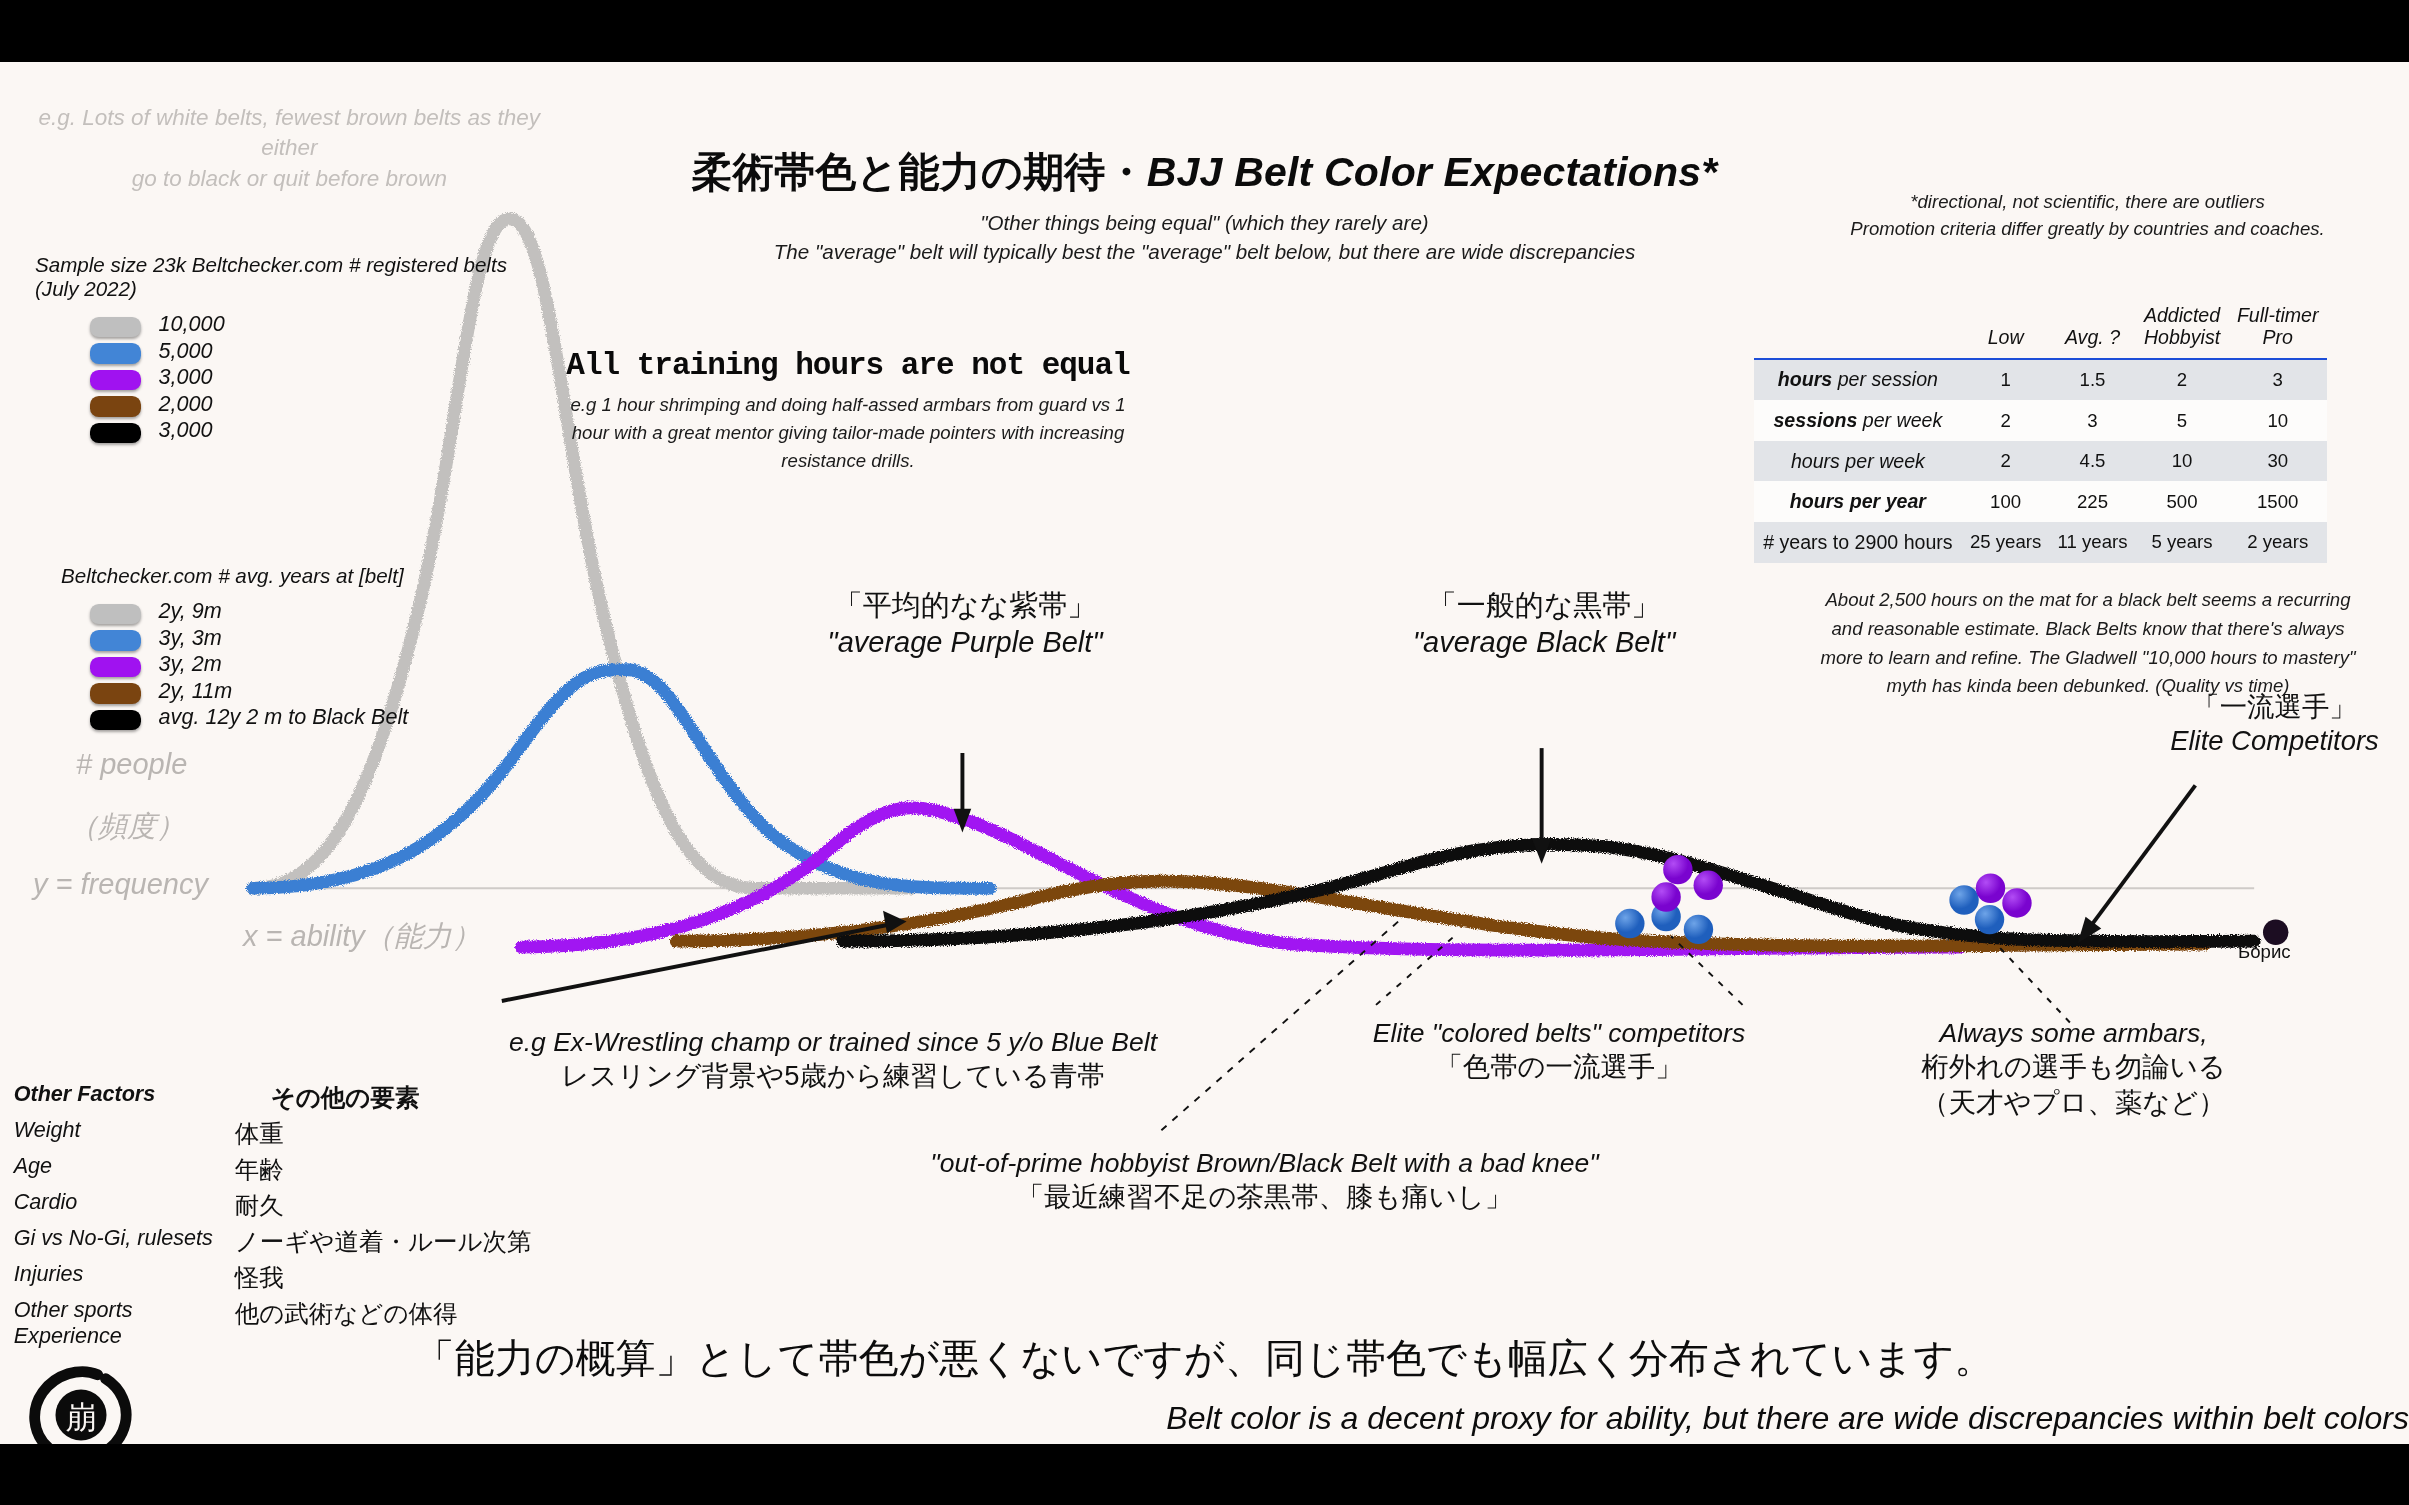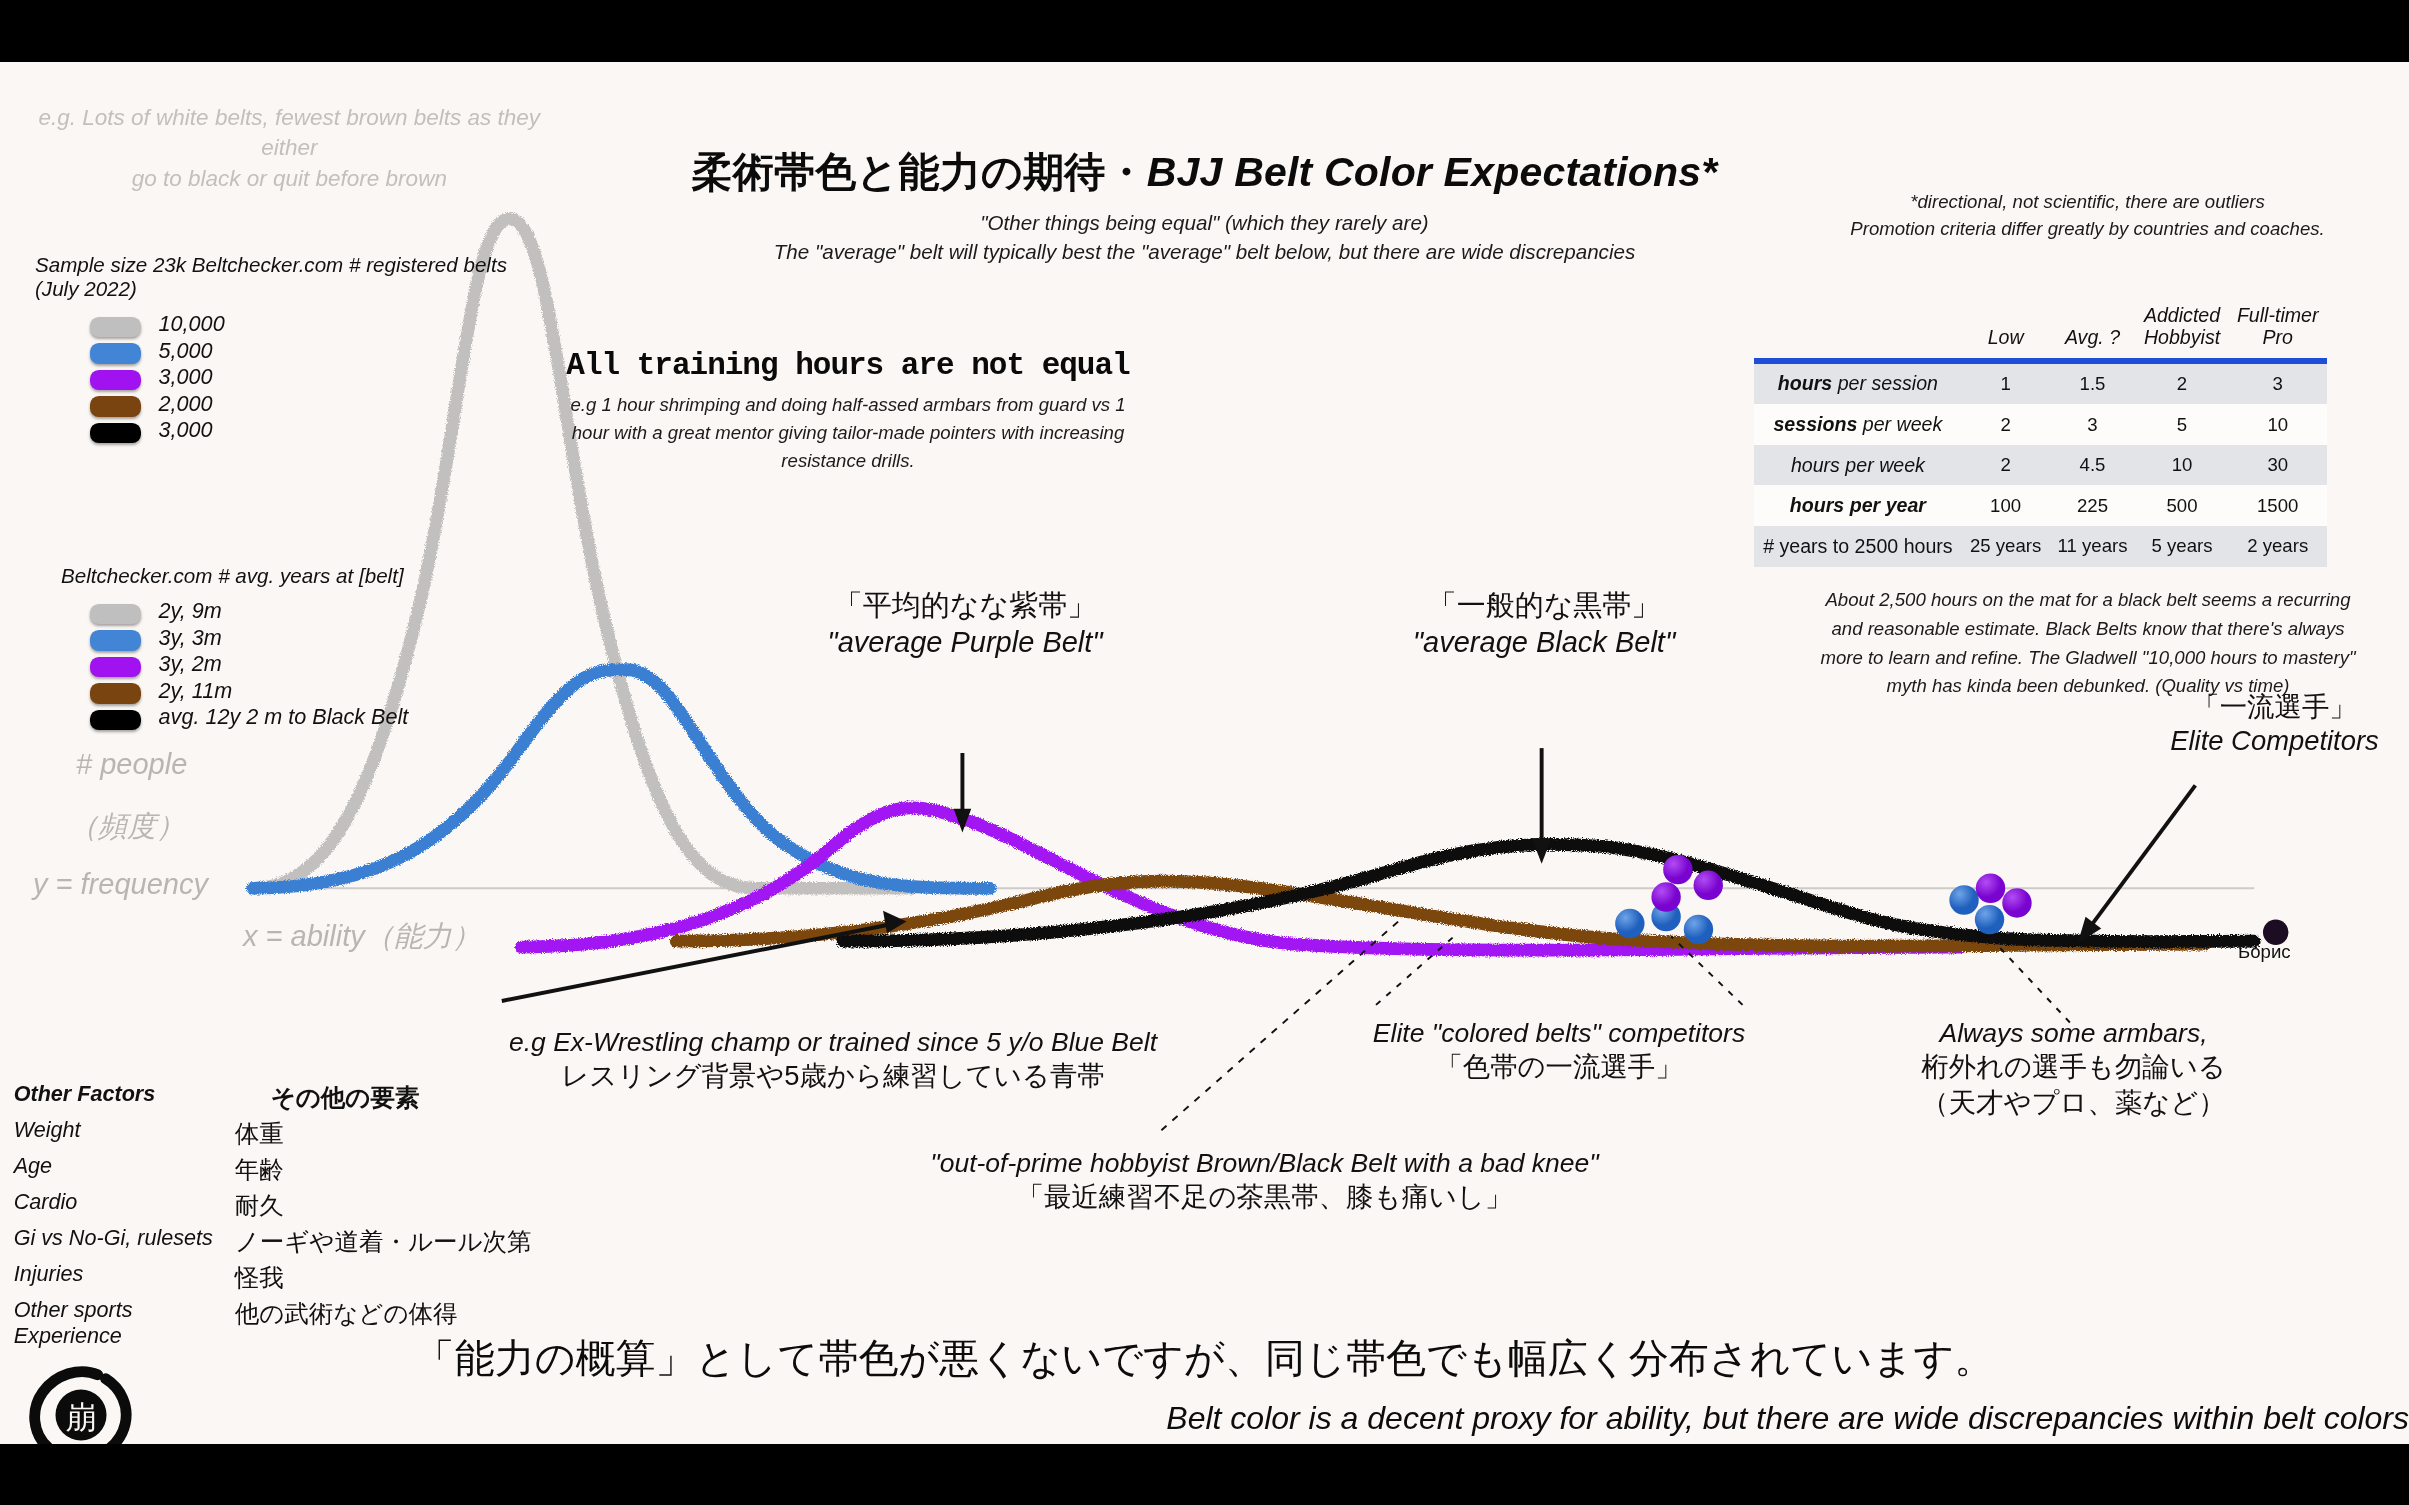--- a/index.html
+++ b/index.html
@@ -24,21 +24,21 @@
   #subtitle{left:0;right:0;top:147px;text-align:center;}
   
   .swatch{width:51px;height:20.6px;border-radius:8.8px;display:inline-block;vertical-align:middle;
           box-shadow:0 2px 2.9px rgba(0,0,0,.35);}
   .legrow{display:flex;align-items:flex-end;gap:17.6px;height:26.5px;}
   .legrow .lab{font-style:italic;font-size:21.6px;color:#111;white-space:nowrap;}
   
   #tbl{left:1754px;top:233px;width:573px;border-collapse:collapse;}
   #tbl td,#tbl th{font-size:18.6px;padding:8.8px 5.9px;text-align:center;color:#111;}
   #tbl thead th{font-style:italic;font-weight:normal;font-size:19.6px;line-height:1.15;
-                background:#fbf7f4;border-bottom:6px solid #1d4ed8;vertical-align:bottom;}
+                background:#fbf7f4;border-bottom:2px solid #1d4ed8;vertical-align:bottom;}
   #tbl tbody tr:nth-child(odd){background:#e2e4e8;}
   #tbl tbody tr:nth-child(even){background:#fdfcfb;}
   #tbl tbody td:first-child{font-style:italic;text-align:center;font-size:19.6px;}
   #tbl tbody td:first-child b{font-style:italic;}
   
   #chart{left:0;top:0;width:2409px;height:1382px;pointer-events:none;}
   
   #factors{left:13.7px;top:1019px;}
   #factors .frow{display:flex;height:36px;align-items:flex-start;}
   #factors .fen{width:221px;font-style:italic;font-size:21.6px;color:#111;}
@@ -243,21 +243,21 @@
           <td>30</td>
         </tr>
         <tr>
           <td style="font-weight:bold">hours per year</td>
           <td>100</td>
           <td>225</td>
           <td>500</td>
           <td>1500</td>
         </tr>
         <tr>
-          <td style="font-style:normal"># years to 2500 hours</td>
+          <td style="font-style:normal"># years to 2900 hours</td>
           <td>25 years</td>
           <td>11 years</td>
           <td>5 years</td>
           <td>2 years</td>
         </tr>
       </tbody>
     </table>
 
     
     <div class="abs t-smaller ctr" style="left:1794px;top:524px;width:588px;line-height:1.55;">

